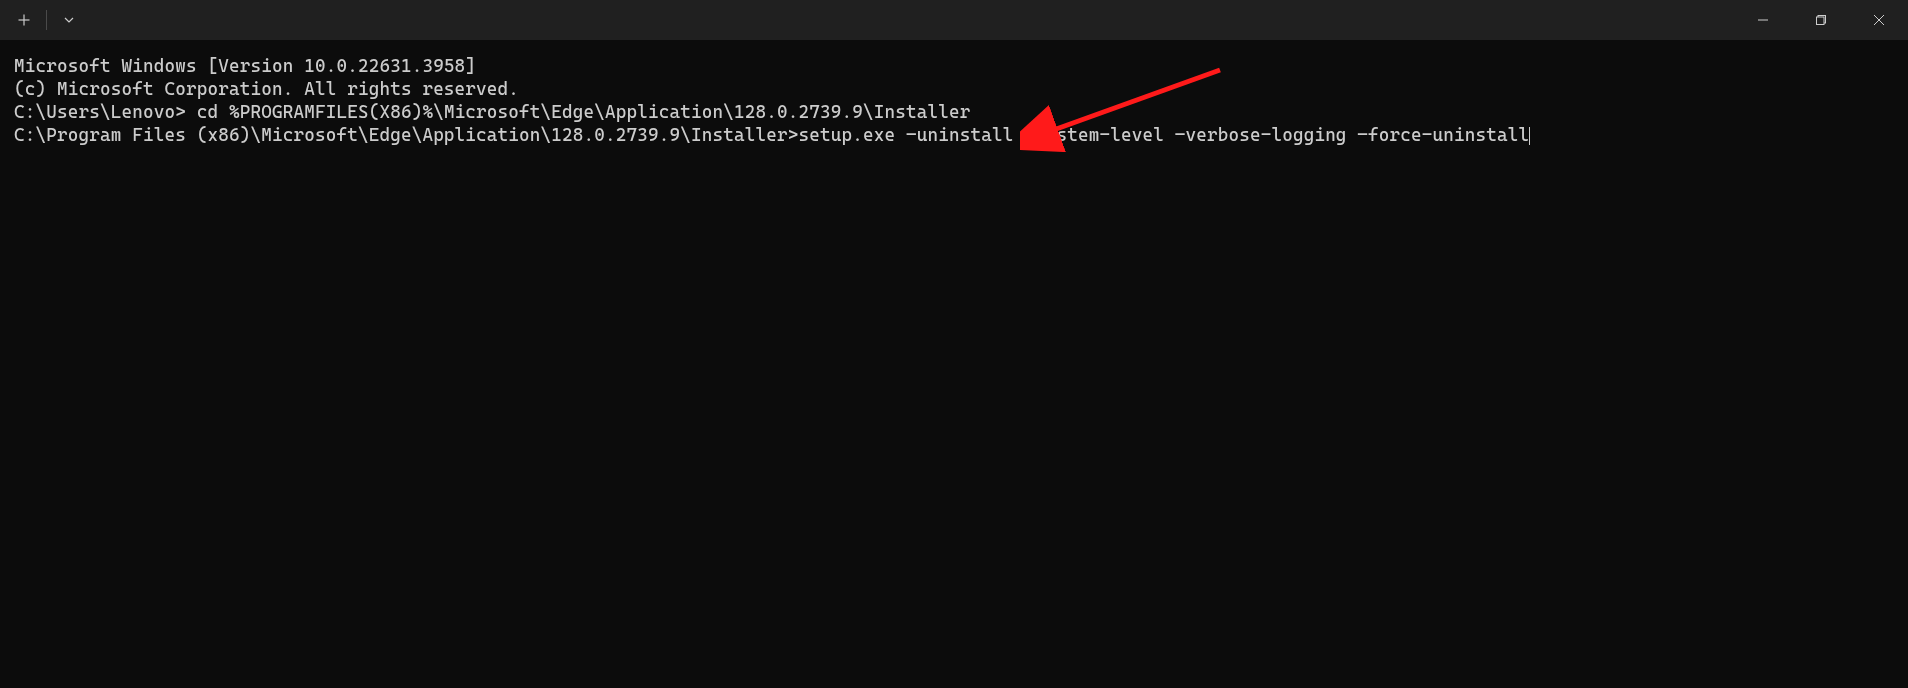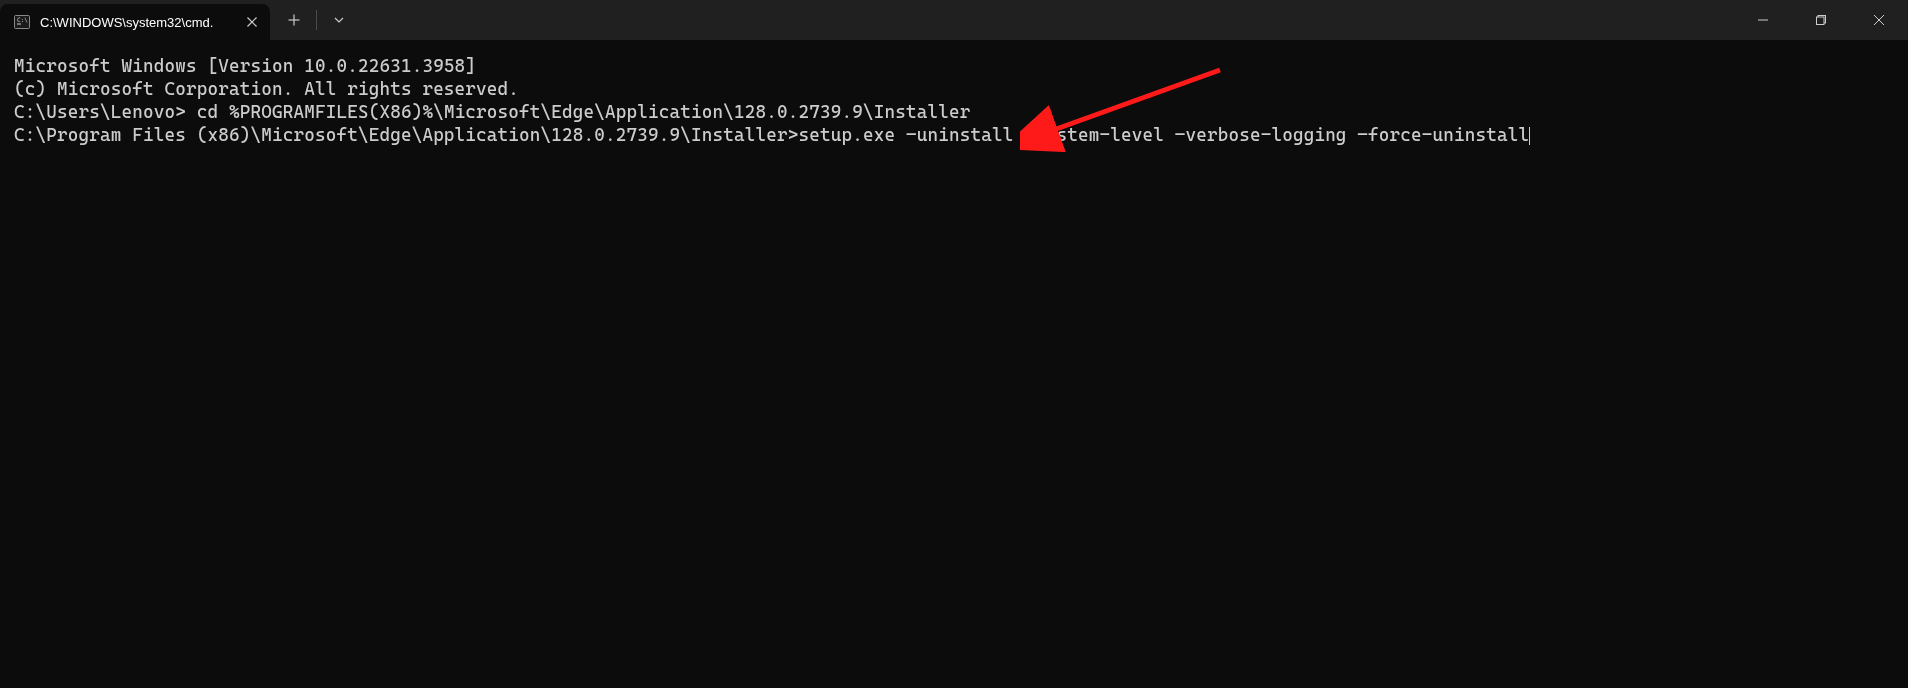--- a/index.html
+++ b/index.html
@@ -123,36 +123,20 @@
       pointer-events: none;
     }
     svg {
       display: block;
     }
   </style>
 </head>
 <body>
 
 <div class="titlebar">
-  <div class="tab">
-    <span class="tab-icon">
-      <svg width="16" height="16" viewBox="0 0 16 16">
-        <rect x="0.5" y="1.5" width="15" height="13" rx="1" fill="#1a1a1a" stroke="#888" stroke-width="1"></rect>
-        <text x="3" y="8" font-size="6" fill="#ccc" font-family="monospace">C:\</text>
-        <rect x="3" y="9.5" width="4" height="1" fill="#ccc"></rect>
-      </svg>
-    </span>
-    <span class="tab-title">C:\WINDOWS\system32\cmd.</span>
-    <span class="tab-close">
-      <svg width="10" height="10" viewBox="0 0 10 10">
-        <line x1="0.5" y1="0.5" x2="9.5" y2="9.5" stroke="currentColor" stroke-width="1.2"></line>
-        <line x1="9.5" y1="0.5" x2="0.5" y2="9.5" stroke="currentColor" stroke-width="1.2"></line>
-      </svg>
-    </span>
-  </div>
   <div class="newtab">
     <svg width="12" height="12" viewBox="0 0 12 12">
       <line x1="6" y1="0.5" x2="6" y2="11.5" stroke="currentColor" stroke-width="1.2"></line>
       <line x1="0.5" y1="6" x2="11.5" y2="6" stroke="currentColor" stroke-width="1.2"></line>
     </svg>
   </div>
   <div class="divider"></div>
   <div class="dropdown">
     <svg width="12" height="12" viewBox="0 0 12 12">
       <polyline points="2,4 6,8 10,4" fill="none" stroke="currentColor" stroke-width="1.2"></polyline>

